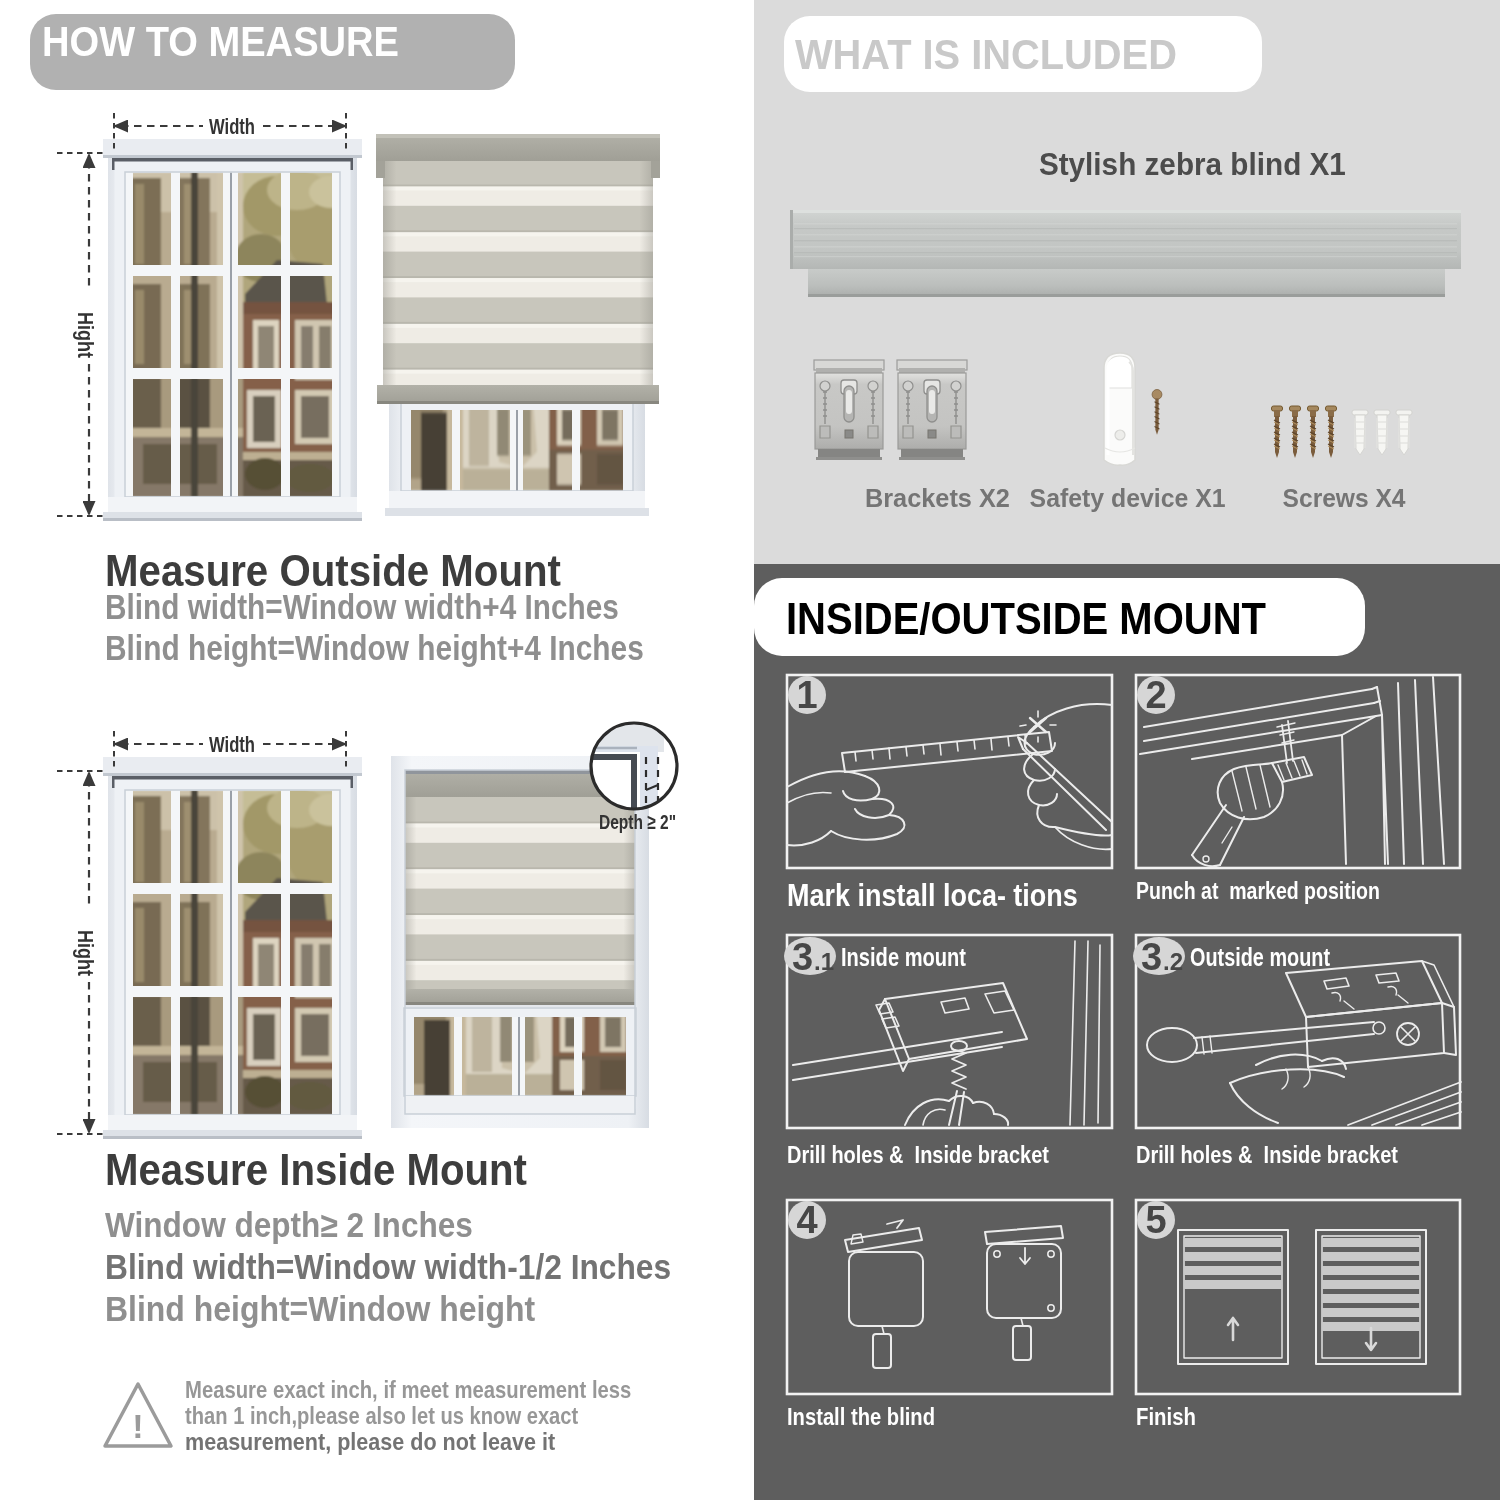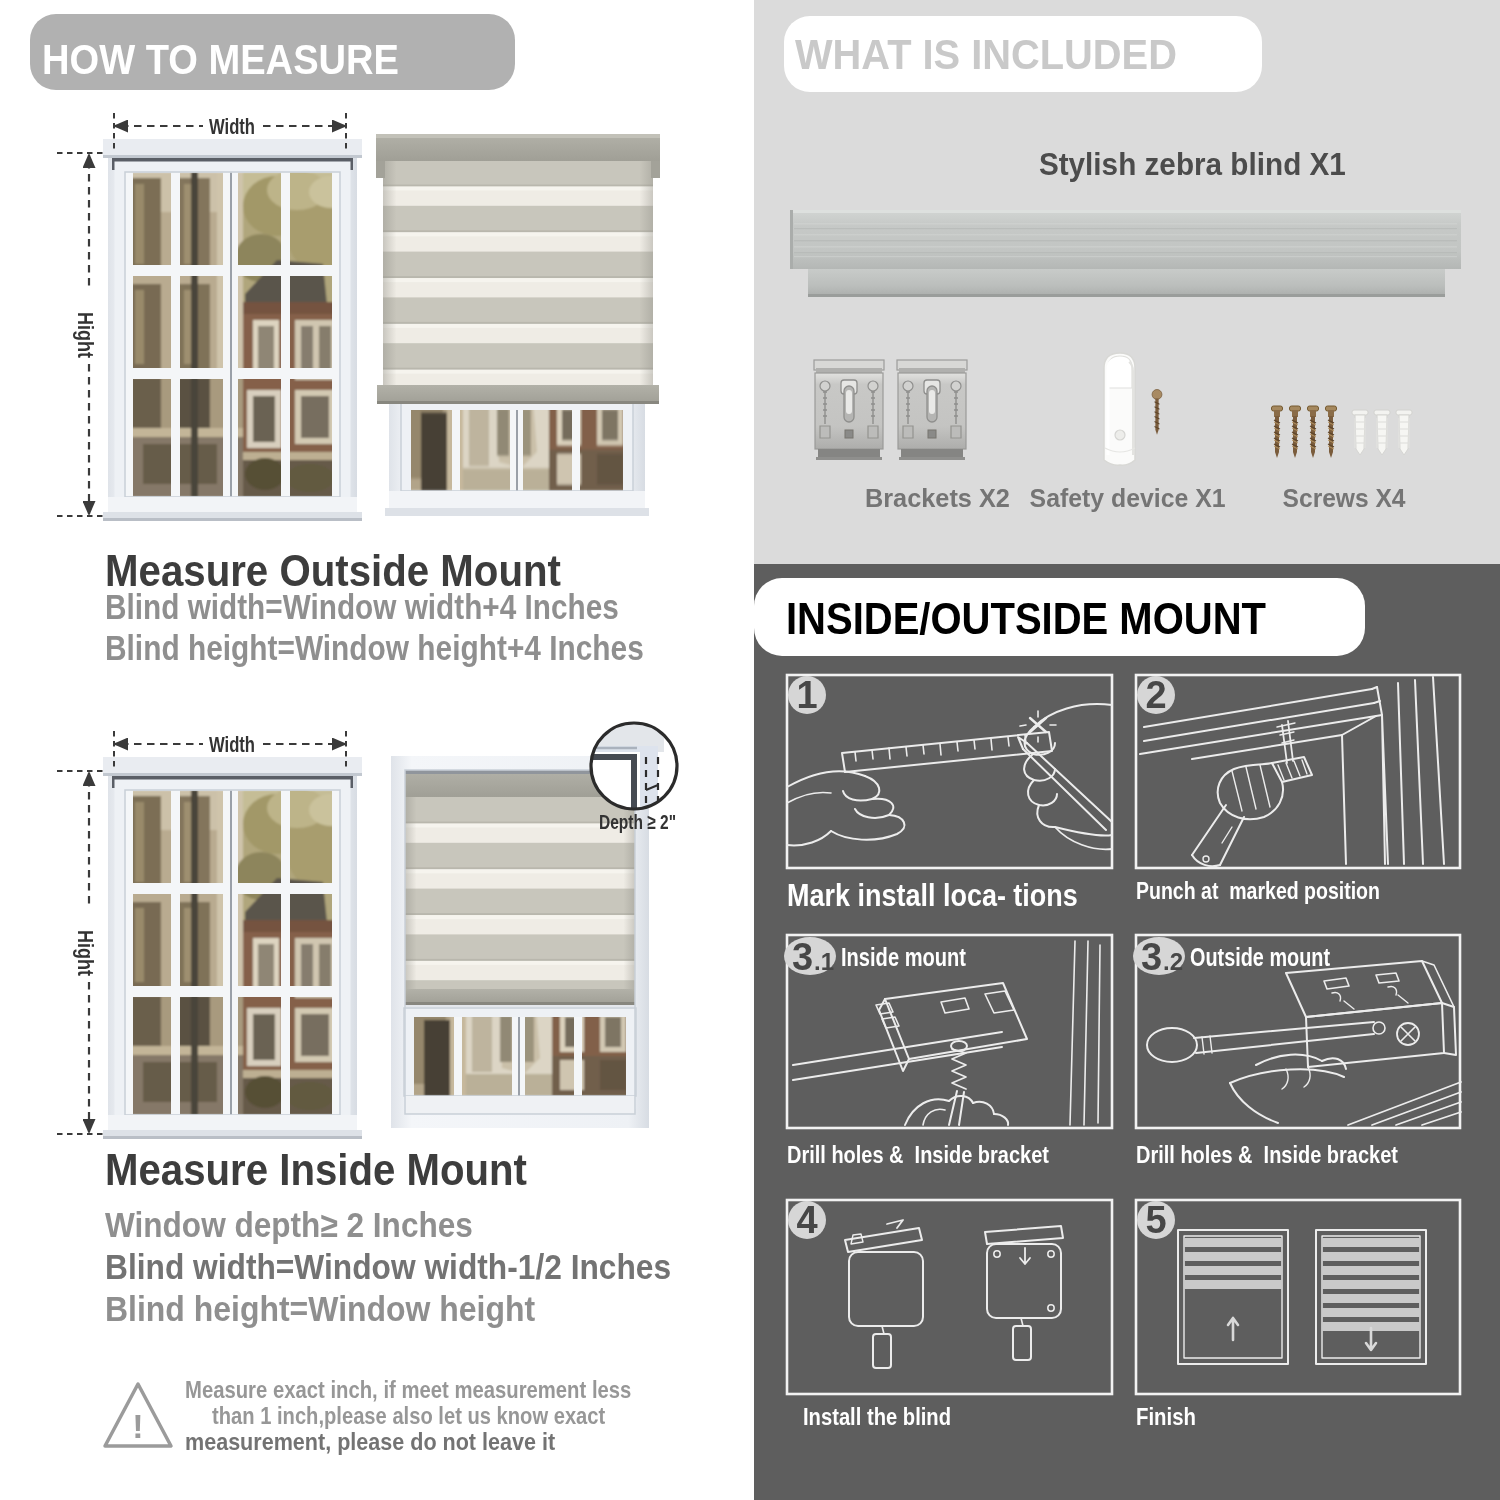--- a/index.html
+++ b/index.html
@@ -7,33 +7,33 @@
        font-family:"Liberation Sans", sans-serif;overflow:hidden;}
   .abs{position:absolute;}
   .b{font-weight:bold;}
   .sx{display:inline-block;transform-origin:0 50%;white-space:pre;}
   .sxc{display:inline-block;transform-origin:50% 50%;white-space:pre;}
 </style>
 </head>
 <body>
 
 <div class="abs" style="left:30px;top:14px;width:485px;height:76px;background:#b1b1b1;border-radius:26px;"></div>
-<div class="abs b" style="left:42px;top:36px;font-size:42px;color:#ffffff;"><span class="sx" style="transform:scaleX(0.907)">HOW TO MEASURE</span></div>
+<div class="abs b" style="left:42px;top:18px;font-size:42px;color:#ffffff;"><span class="sx" style="transform:scaleX(0.907)">HOW TO MEASURE</span></div>
 
 <div class="abs b" style="left:105px;top:545px;font-size:45px;color:#3d3d3d;"><span class="sx" style="transform:scaleX(0.894)">Measure Outside Mount</span></div>
 <div class="abs b" style="left:105px;top:587px;font-size:35px;color:#8f8f8f;text-decoration:underline;"><span class="sx" style="transform:scaleX(0.850)">Blind width=Window width+4 Inches</span></div>
 <div class="abs b" style="left:105px;top:628px;font-size:35px;color:#8f8f8f;"><span class="sx" style="transform:scaleX(0.853)">Blind height=Window height+4 Inches</span></div>
 
 <div class="abs b" style="left:105px;top:1144px;font-size:45px;color:#3d3d3d;"><span class="sx" style="transform:scaleX(0.893)">Measure Inside Mount</span></div>
 <div class="abs b" style="left:105px;top:1205px;font-size:35px;color:#8f8f8f;"><span class="sx" style="transform:scaleX(0.902)">Window depth≥ 2 Inches</span></div>
 <div class="abs b" style="left:105px;top:1247px;font-size:35px;color:#737373;"><span class="sx" style="transform:scaleX(0.906)">Blind width=Window width-1/2 Inches</span></div>
 <div class="abs b" style="left:105px;top:1289px;font-size:35px;color:#8f8f8f;"><span class="sx" style="transform:scaleX(0.913)">Blind height=Window height</span></div>
 
 <div class="abs b" style="left:185px;top:1376px;font-size:24px;color:#979797;"><span class="sx" style="transform:scaleX(0.845)">Measure exact inch, if meet measurement less</span></div>
-<div class="abs b" style="left:185px;top:1402px;font-size:24px;color:#979797;margin-left:27px;"><span class="sx" style="transform:scaleX(0.84)">than 1 inch,please also let us know exact</span></div>
+<div class="abs b" style="left:185px;top:1402px;font-size:24px;color:#979797;"><span class="sx" style="transform:scaleX(0.84)">than 1 inch,please also let us know exact</span></div>
 <div class="abs b" style="left:185px;top:1428px;font-size:24px;color:#737373;"><span class="sx" style="transform:scaleX(0.898)">measurement, please do not leave it</span></div>
 <svg class="abs" style="left:100px;top:1376px;" width="80" height="80" viewBox="0 0 80 80">
   <path d="M38 8 L71 70 L5 70 Z" fill="none" stroke="#9b9b9b" stroke-width="3.5" stroke-linejoin="round"></path>
   <text x="38" y="62" font-size="34" font-weight="bold" fill="#9b9b9b" text-anchor="middle" font-family="Liberation Sans">!</text>
 </svg>
 
 <svg class="abs" style="left:0;top:0;" width="750" height="1500" viewBox="0 0 750 1500">
 <defs>
   <filter id="soft" x="-5%" y="-5%" width="110%" height="110%">
         <feGaussianBlur stdDeviation="1.3"></feGaussianBlur>
@@ -613,14 +613,14 @@
 <g font-family="Liberation Sans" font-weight="bold" fill="#ffffff" font-size="28">
   <text x="841" y="966" font-size="25" textLength="125" lengthAdjust="spacingAndGlyphs">Inside mount</text>
   <text x="1190" y="966" font-size="25" textLength="140" lengthAdjust="spacingAndGlyphs">Outside mount</text>
 </g>
 </svg>
 
 <div class="abs b" style="left:787px;top:877px;font-size:32px;color:#ffffff;"><span class="sx" style="transform:scaleX(0.843)">Mark install loca- tions</span></div>
 <div class="abs b" style="left:1136px;top:877px;font-size:24px;color:#ffffff;"><span class="sx" style="transform:scaleX(0.813)">Punch at&nbsp; marked position</span></div>
 <div class="abs b" style="left:787px;top:1141px;font-size:24px;color:#ffffff;"><span class="sx" style="transform:scaleX(0.832)">Drill holes &amp;&nbsp; Inside bracket</span></div>
 <div class="abs b" style="left:1136px;top:1141px;font-size:24px;color:#ffffff;"><span class="sx" style="transform:scaleX(0.832)">Drill holes &amp;&nbsp; Inside bracket</span></div>
-<div class="abs b" style="left:787px;top:1403px;font-size:24px;color:#ffffff;margin-left:16px;"><span class="sx" style="transform:scaleX(0.841)">Install the blind</span></div>
+<div class="abs b" style="left:787px;top:1403px;font-size:24px;color:#ffffff;"><span class="sx" style="transform:scaleX(0.841)">Install the blind</span></div>
 <div class="abs b" style="left:1136px;top:1403px;font-size:24px;color:#ffffff;"><span class="sx" style="transform:scaleX(0.849)">Finish</span></div>
 
 </body></html>

